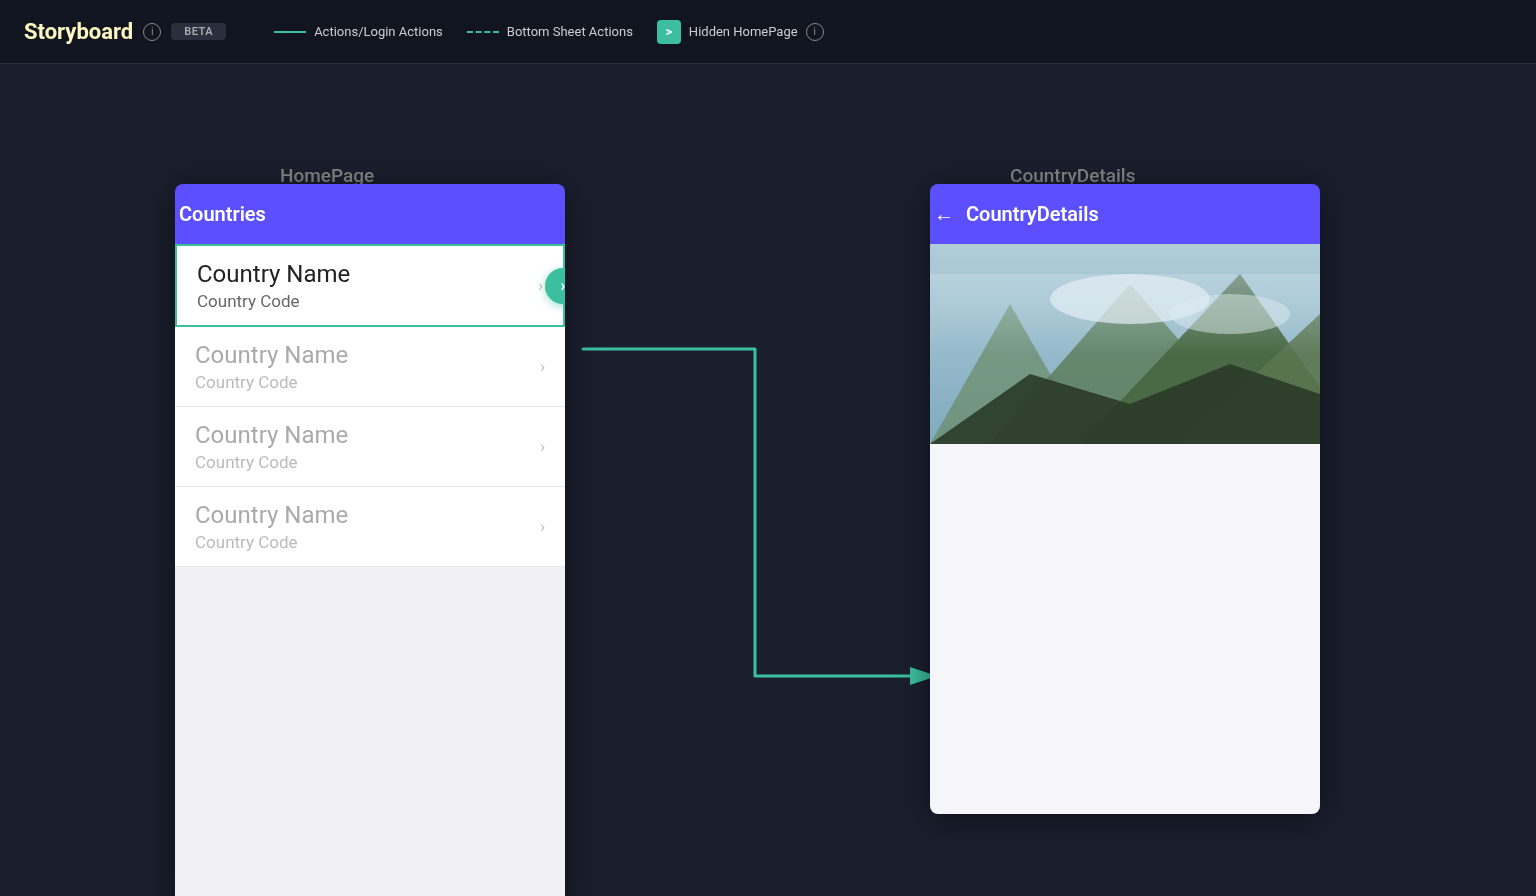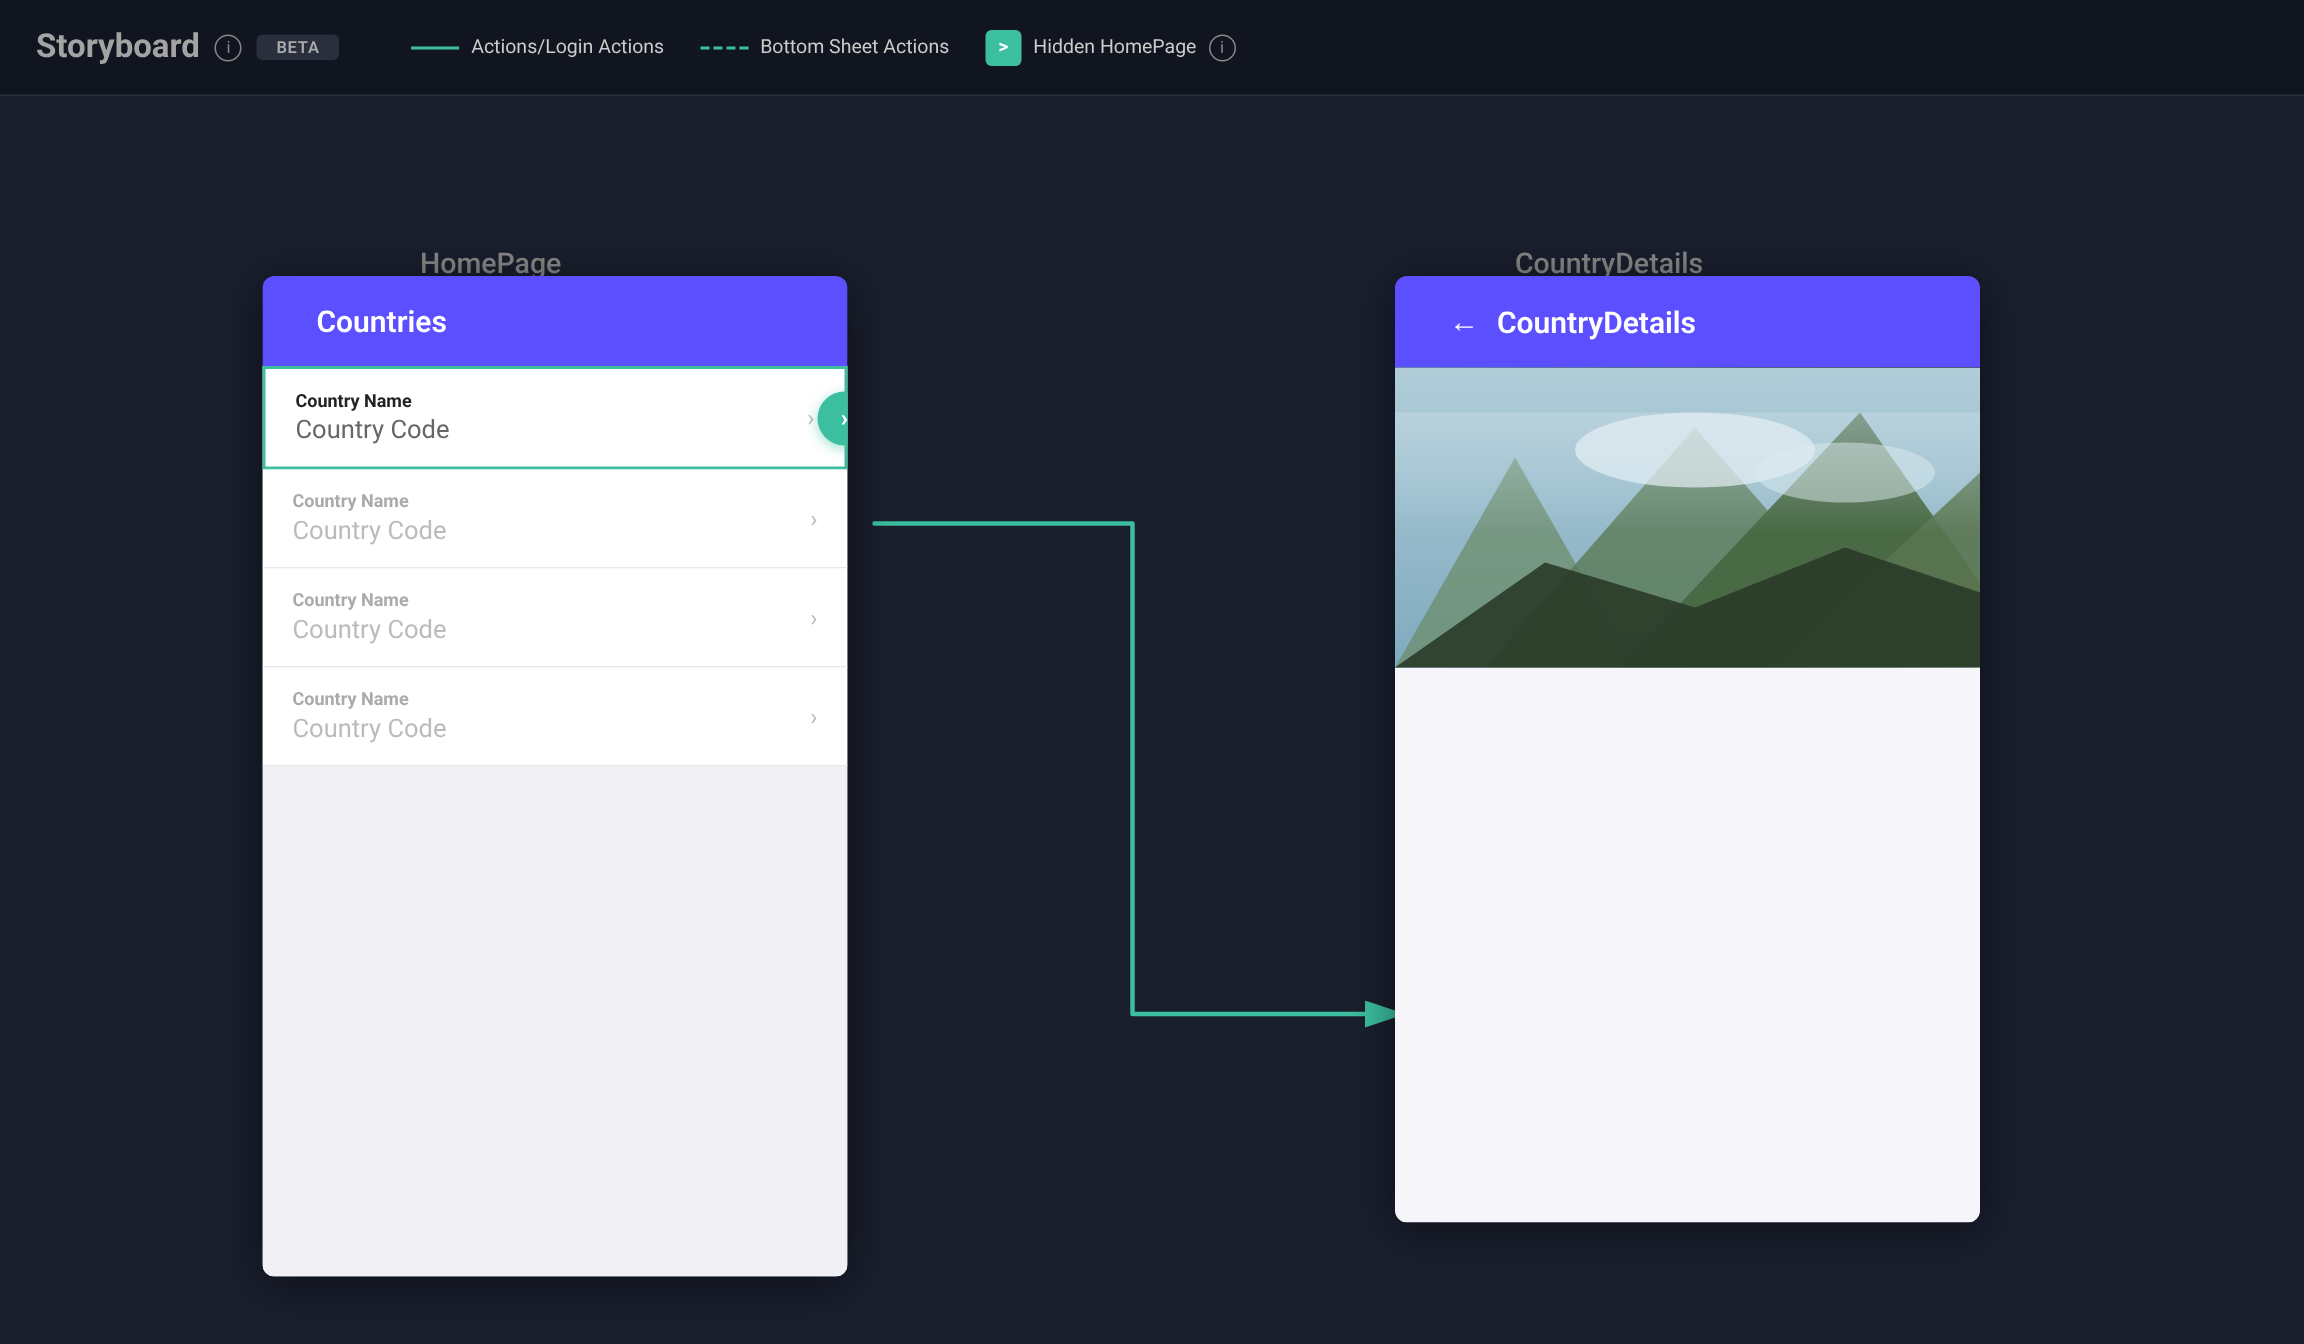--- a/index.html
+++ b/index.html
@@ -26,21 +26,21 @@
 
     .logo-group {
       display: flex;
       align-items: center;
       gap: 10px;
     }
 
     .logo-title {
       font-size: 22px;
       font-weight: 700;
-      color: #a3a3a3;
+      color: #fef9c3;
       text-align: center;
     }
 
     .info-icon {
       width: 18px;
       height: 18px;
       border: 1.5px solid #888;
       border-radius: 50%;
       display: flex;
       align-items: center;
@@ -141,21 +141,21 @@
     }
 
     .phone-detail {
       left: 930px;
       width: 390px;
     }
 
     
     .app-bar {
       background: #5b4fff;
-      padding: 18px 36px;
+      padding: 18px 4px;
       font-size: 20px;
       font-weight: 600;
       color: #fff;
       display: flex;
       align-items: center;
       gap: 12px;
     }
 
     .back-arrow {
       font-size: 20px;
@@ -183,22 +183,22 @@
       background: #fff;
     }
 
     .list-item-text {
       display: flex;
       flex-direction: column;
       gap: 3px;
     }
 
     .list-item-name {
-      font-size: 12px;
-      font-weight: 700;
+      font-size: 24px;
+      font-weight: 400;
       color: #222;
     }
 
     .list-item-code {
       font-size: 17px;
       color: #666;
     }
 
     .list-item.not-selected .list-item-name {
       color: #aaa;

